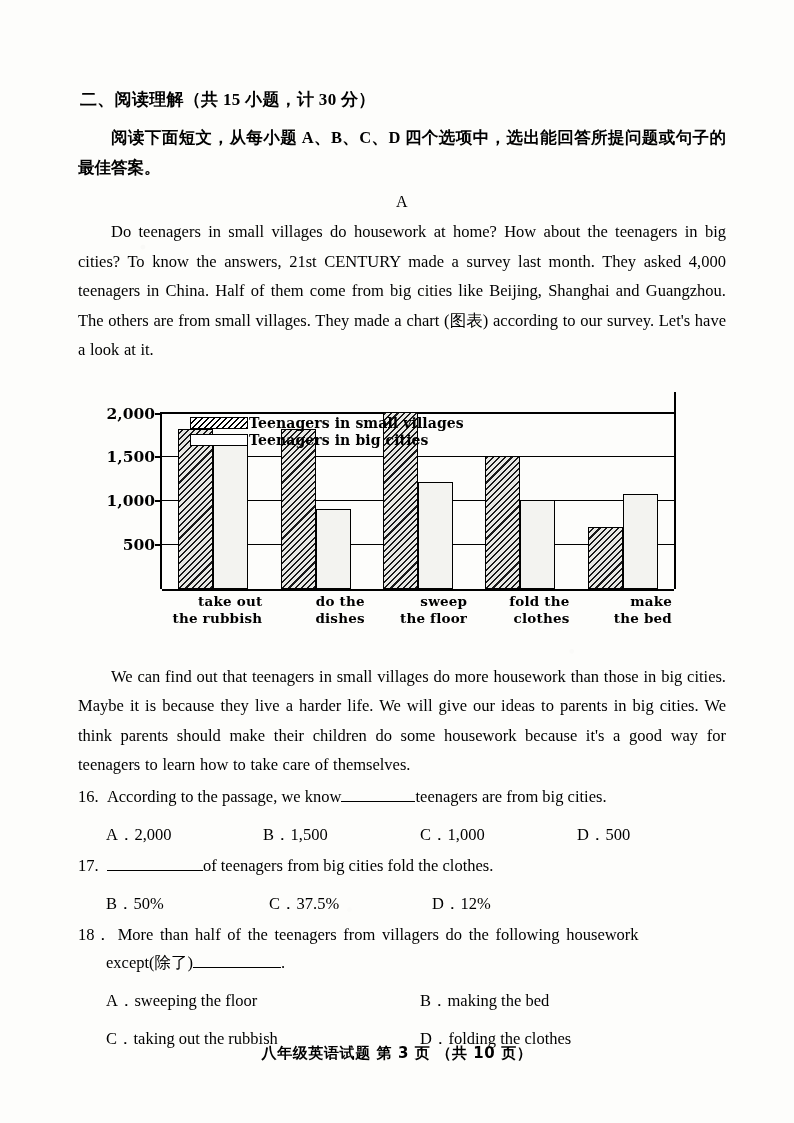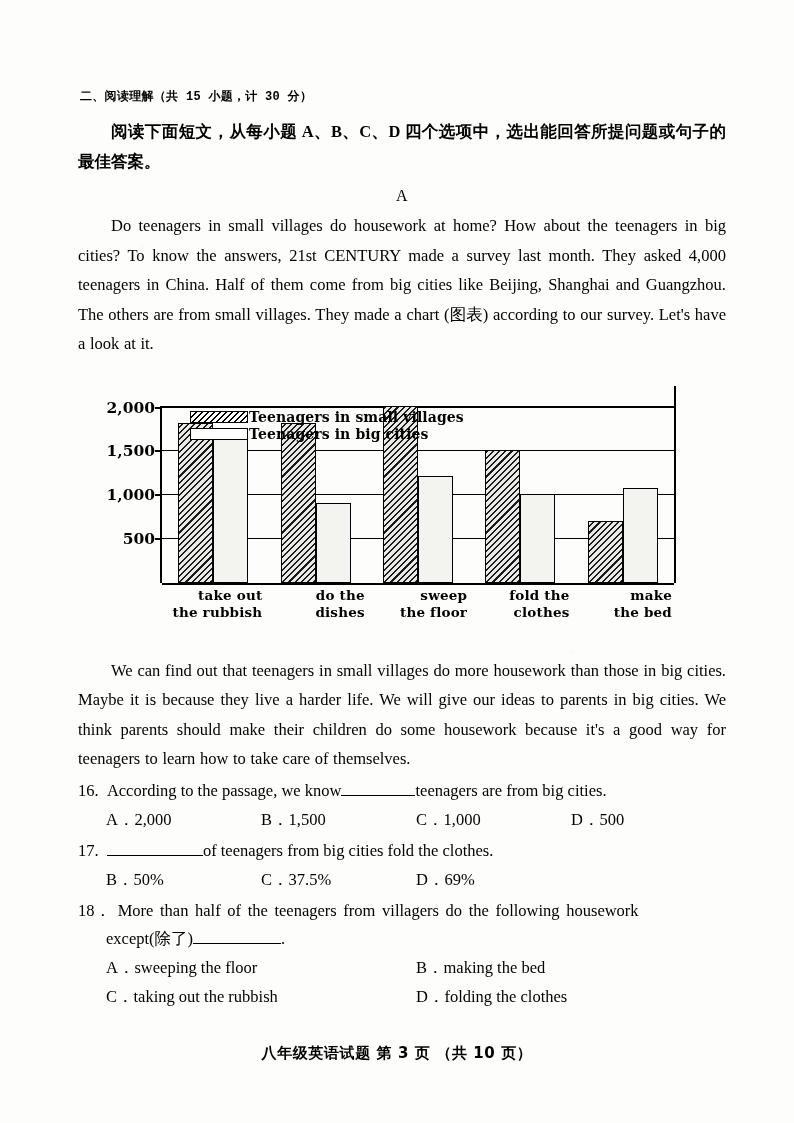--- a/index.html
+++ b/index.html
@@ -31,23 +31,23 @@
   }
   .content {
     position: absolute;
     left: 78px;
     top: 0;
     width: 648px;
   }
 
   
   .section-heading {
-    font-family: Liberation Mono, monospace;
-    font-weight: bold;
-    font-size: 12px;
+    font-family: Liberation Serif, serif;
+    font-weight: bold;
+    font-size: 17px;
     letter-spacing: .3px;
     margin: 88px 0 0 2px;
     white-space: nowrap;
   }
   .instruction {
     font-size: 16.5px;
     line-height: 30px;
     text-indent: 33px;
     margin-top: 12px;
     text-align: justify;
@@ -214,22 +214,23 @@
     text-align: justify;
   }
   .q-num { }
   .blank {
     display: inline-block;
     border-bottom: 1.3px solid #000;
     vertical-align: baseline;
   }
   .options {
     display: flex;
-    margin-top: 1px;
+    margin-top: 10px;
     padding-left: 28px;
+    gap: 8px;
   }
   .options.four > div { width: 25%; }
   .options.two > div { width: 50%; }
   .options.two { padding-left: 28px; }
   .opt { font-size: 16.5px; white-space: nowrap; }
   .q18-body {
     font-size: 16.5px;
     line-height: 28px;
     text-align: justify;
     word-spacing: 2.5px;
@@ -346,21 +347,21 @@
             <div><span class="opt">B．1,500</span></div>
             <div><span class="opt">C．1,000</span></div>
             <div><span class="opt">D．500</span></div>
           </div>
         </div>
         <div class="question">
           <div class="q-line"><span class="q-num">17.</span>&nbsp;&nbsp;<span></span><span class="blank" style="width:96px"></span><span>of teenagers from big cities fold the clothes.</span></div>
           <div class="options four">
             <div><span class="opt">B．50%</span></div>
             <div><span class="opt">C．37.5%</span></div>
-            <div><span class="opt">D．69%</span></div>
+            <div><span class="opt">D．12%</span></div>
           </div>
         </div>
         <div class="question">
           <div class="q18-body"><span class="q-num">18．</span> <span>More than half of the teenagers from villagers do the following housework</span></div>
           <div class="q18-body q18-second"><span>except(除了)</span><span class="blank" style="width:88px"></span><span>.</span></div>
           <div class="options two">
             <div><span class="opt">A．sweeping the floor</span></div>
             <div><span class="opt">B．making the bed</span></div>
           </div>
           <div class="options two">

